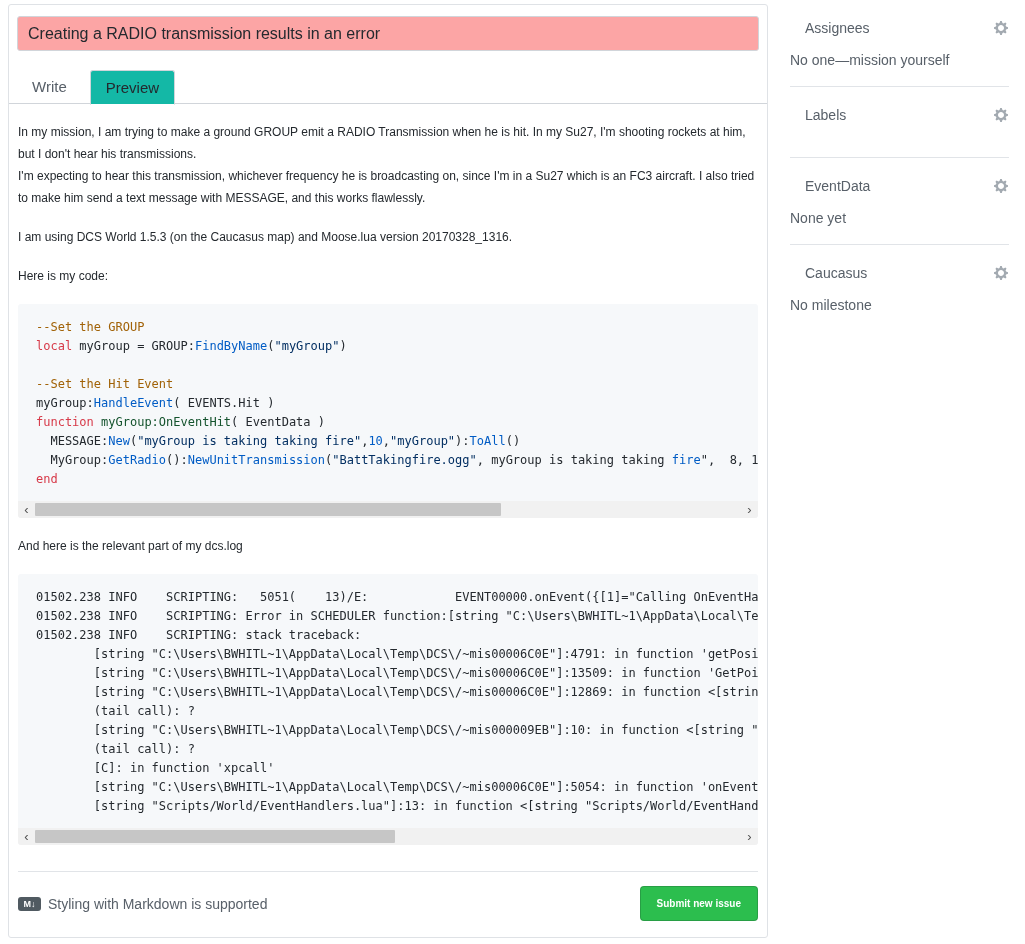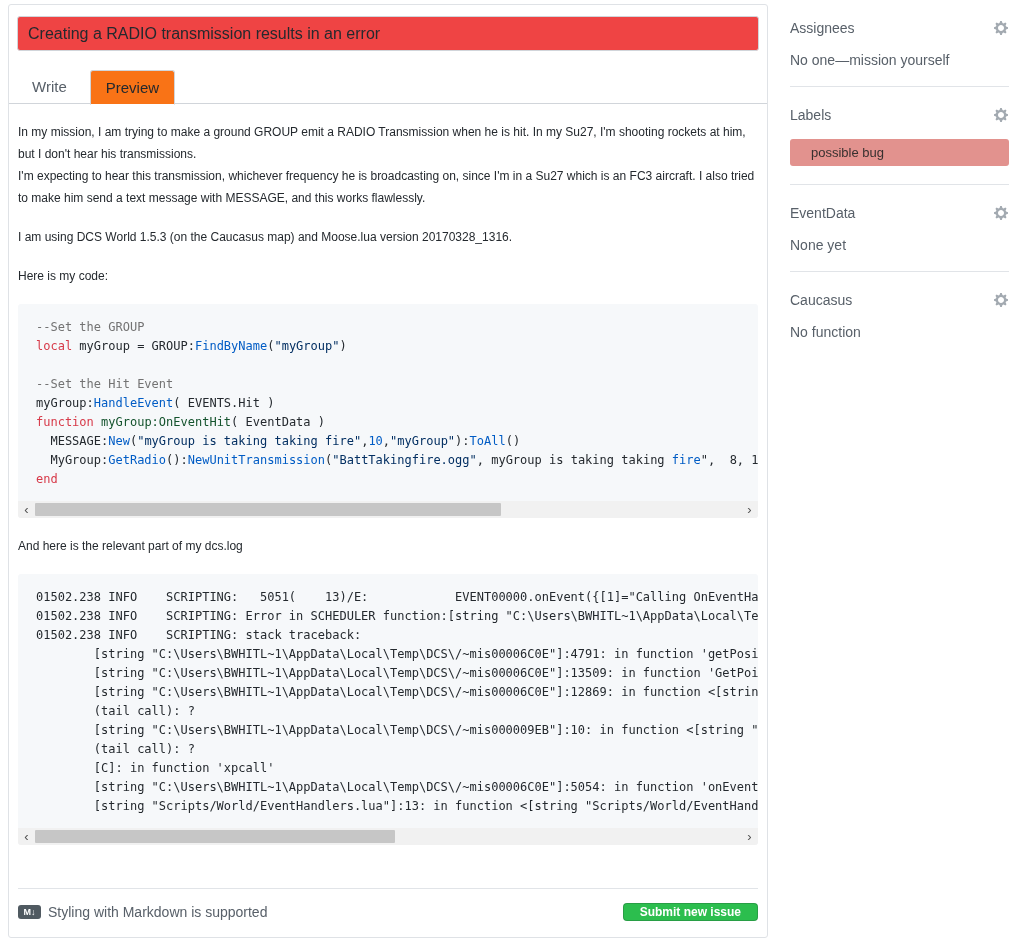--- a/index.html
+++ b/index.html
@@ -3,62 +3,62 @@
 <meta charset="utf-8">
 <style>
   * { box-sizing: border-box; margin: 0; padding: 0; }
   html, body { width: 1025px; height: 944px; background: #fff; overflow: hidden;
     font-family: "Liberation Sans", sans-serif; color: #24292e; }
 
   .main-box { position: absolute; left: 8px; top: 4px; width: 760px; height: 934px;
     border: 1px solid #dfe2e6; border-radius: 3px; background: #fff; display: flex; flex-direction: column; }
 
   .title-input { margin: 11px 8px 0 8px; height: 35px; width: calc(100% - 16px);
-    border: 1px solid #d1d5da; border-radius: 3px; background: #ef4444; padding: 0 10px;
+    border: 1px solid #d1d5da; border-radius: 3px; background: #fca5a5; padding: 0 10px;
     font-size: 16px; color: #24292e; font-family: "Liberation Sans", sans-serif; outline: none; }
 
   .tabnav { margin-top: 17px; padding-left: 8px; border-bottom: 1px solid #d1d5da; display: flex; }
   .tab { font-size: 15px; padding: 8px 15px; color: #586069; position: relative; top: 2px; cursor: pointer; }
-  .tab.active { color: #24292e; background: #f97316; border: 1px solid #d1d5da; border-bottom: 1px solid #fff;
+  .tab.active { color: #24292e; background: #14b8a6; border: 1px solid #d1d5da; border-bottom: 1px solid #fff;
     border-radius: 3px 3px 0 0; margin-left: 8px; }
 
   .preview-body { padding: 17px 9px 0 9px; flex: 1 1 auto; overflow: hidden; }
   .preview-body p { font-size: 12px; line-height: 22px; margin-bottom: 17px; white-space: pre-line; }
 
   .codeblock { background: #f6f8fa; border-radius: 3px; margin-bottom: 17px; padding-top: 14px; overflow: hidden; }
   .codepad { padding: 0 18px; white-space: pre; overflow: hidden;
     font-family: "DejaVu Sans Mono", "Liberation Mono", monospace; font-size: 12px; line-height: 19px; color: #24292e; }
   .code-line { height: 19px; white-space: pre; }
-  .tok-c { color: #737373; }
+  .tok-c { color: #a16207; }
   .tok-k { color: #d73a49; }
   .tok-f { color: #005cc5; }
   .tok-e { color: #14532d; }
   .tok-s { color: #032f62; }
   .tok-p { color: #24292e; }
 
   .hscroll { display: flex; align-items: center; height: 17px; margin-top: 12px; background: #f1f1f1; }
   .hscroll .arr { width: 17px; text-align: center; font-size: 13px; color: #505050; line-height: 17px;
     flex: 0 0 auto; cursor: default; user-select: none; }
   .hscroll .track { flex: 1 1 auto; height: 15px; position: relative; }
   .hscroll .thumb { position: absolute; top: 1px; left: 0; height: 13px; background: #c6c6c6; border-radius: 1px; }
   .thumb-code { width: 66%; }
   .thumb-log { width: 51%; }
 
   .issue-footer { border-top: 1px solid #e1e4e8; margin: 6px 9px 0 9px; padding: 14px 0 16px 0;
     display: flex; align-items: center; justify-content: space-between; }
   .md-note { display: flex; align-items: center; gap: 7px; color: #586069; font-size: 14px; cursor: pointer; }
   .md-badge { display: inline-flex; align-items: center; justify-content: center; width: 23px; height: 14px;
     background: #505a61; color: #fff; border-radius: 3px; font-size: 9px; font-weight: bold; letter-spacing: 0; }
   .submit-btn { background: #2cbe4e; color: #fff; border: 1px solid rgba(27,31,35,0.2); border-radius: 4px;
-    font-size: 12px; font-weight: bold; padding: 1px 16px; cursor: pointer; font-family: "Liberation Sans", sans-serif; }
+    font-size: 10px; font-weight: bold; padding: 11px 16px; cursor: pointer; font-family: "Liberation Sans", sans-serif; }
 
   .sidebar { position: absolute; left: 790px; top: 0; width: 219px; }
   .sb-section { padding: 20px 0 18px 0; border-bottom: 1px solid #e1e4e8; }
   .sb-section:last-child { border-bottom: none; }
-  .sb-head { display: flex; align-items: flex-end; justify-content: space-between; margin-bottom: 16px; }
+  .sb-head { display: flex; align-items: flex-end; justify-content: space-between; margin-bottom: 16px; margin-left: 15px; }
   .sb-title { font-size: 14px; color: #586069; }
   .gear { width: 16px; height: 16px; fill: #a3aab1; cursor: pointer; flex: 0 0 auto; }
   .sb-body { font-size: 14px; color: #586069; }
   .label-chip { display: block; height: 27px; line-height: 27px; border-radius: 3px;
     font-size: 13px; padding-left: 21px; color: #38302f; cursor: pointer; }
 </style>
 </head>
 <body>
 
 <div class="main-box">
@@ -131,35 +131,34 @@
     <div class="sb-body">No one—mission yourself</div>
   </div>
 
   <div class="sb-section">
     <div class="sb-head">
       <span class="sb-title">Labels</span>
       <svg class="gear" viewBox="0 0 14 16">
           <path d="M14 8.77v-1.6l-1.94-.64-.45-1.09.88-1.84-1.13-1.13-1.81.91-1.09-.45-.69-1.92h-1.6l-.63 1.94-1.11.45-1.84-.88-1.13 1.13.91 1.81-.45 1.09L0 7.23v1.59l1.94.64.45 1.09-.88 1.84 1.13 1.13 1.81-.91 1.09.45.69 1.92h1.59l.63-1.94 1.11-.45 1.84.88 1.13-1.13-.92-1.81.47-1.09L14 8.75v.02zM7 11c-1.66 0-3-1.34-3-3s1.34-3 3-3 3 1.34 3 3-1.34 3-3 3z"></path>
         </svg>
     </div>
-    <span class="label-chip" style="background: rgb(226, 146, 142);">possible bug</span>
   </div>
 
   <div class="sb-section">
     <div class="sb-head">
       <span class="sb-title">EventData</span>
       <svg class="gear" viewBox="0 0 14 16">
           <path d="M14 8.77v-1.6l-1.94-.64-.45-1.09.88-1.84-1.13-1.13-1.81.91-1.09-.45-.69-1.92h-1.6l-.63 1.94-1.11.45-1.84-.88-1.13 1.13.91 1.81-.45 1.09L0 7.23v1.59l1.94.64.45 1.09-.88 1.84 1.13 1.13 1.81-.91 1.09.45.69 1.92h1.59l.63-1.94 1.11-.45 1.84.88 1.13-1.13-.92-1.81.47-1.09L14 8.75v.02zM7 11c-1.66 0-3-1.34-3-3s1.34-3 3-3 3 1.34 3 3-1.34 3-3 3z"></path>
         </svg>
     </div>
     <div class="sb-body">None yet</div>
   </div>
 
   <div class="sb-section">
     <div class="sb-head">
       <span class="sb-title">Caucasus</span>
       <svg class="gear" viewBox="0 0 14 16">
           <path d="M14 8.77v-1.6l-1.94-.64-.45-1.09.88-1.84-1.13-1.13-1.81.91-1.09-.45-.69-1.92h-1.6l-.63 1.94-1.11.45-1.84-.88-1.13 1.13.91 1.81-.45 1.09L0 7.23v1.59l1.94.64.45 1.09-.88 1.84 1.13 1.13 1.81-.91 1.09.45.69 1.92h1.59l.63-1.94 1.11-.45 1.84.88 1.13-1.13-.92-1.81.47-1.09L14 8.75v.02zM7 11c-1.66 0-3-1.34-3-3s1.34-3 3-3 3 1.34 3 3-1.34 3-3 3z"></path>
         </svg>
     </div>
-    <div class="sb-body">No function</div>
+    <div class="sb-body">No milestone</div>
   </div>
 </div>
 
 </body></html>

